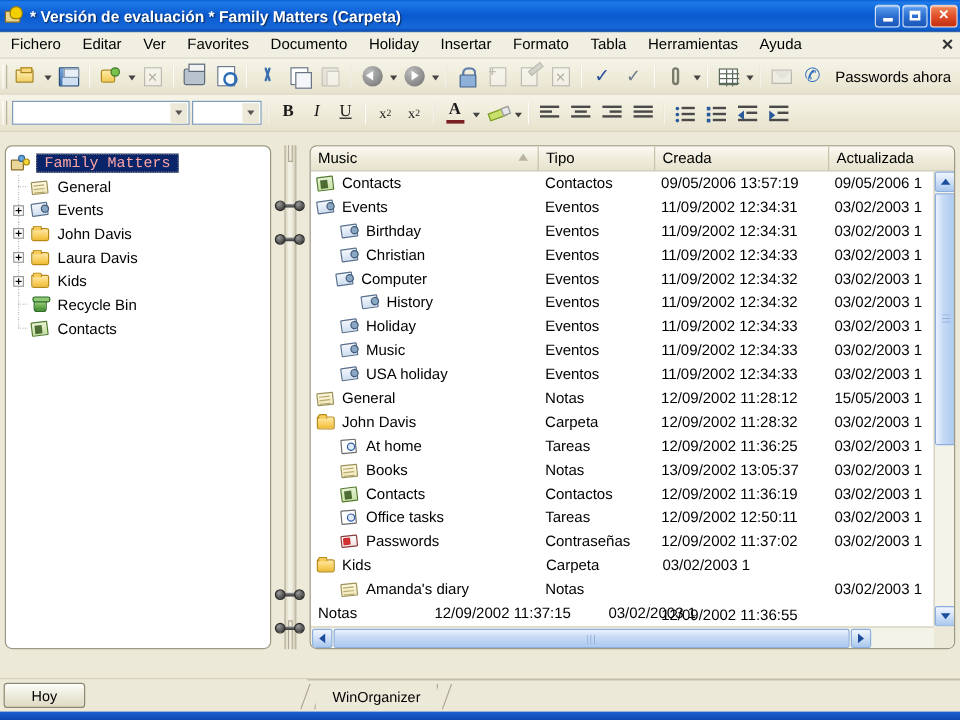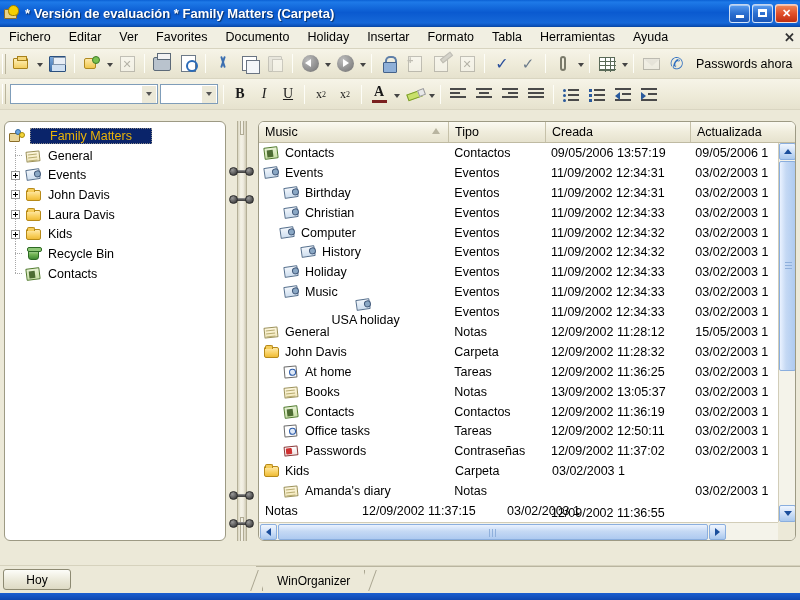--- a/index.html
+++ b/index.html
@@ -145,21 +145,21 @@
   .exp-box::before { content:""; position:absolute; left:1px; top:3px; width:5px; height:1px; background:#000; }
   .exp-box::after  { content:""; position:absolute; left:3px; top:1px; width:1px; height:5px; background:#000; }
   .dotline { position:absolute; left:6px; top:0; width:1px; height:19px;
              background-image: linear-gradient(#a8a8a8 50%, transparent 0); background-size:1px 2px; }
   .dotline.half { height:10px; }
   .dotstub { position:absolute; left:6px; top:9px; width:8px; height:1px;
              background-image: linear-gradient(90deg,#a8a8a8 50%, transparent 0); background-size:2px 1px; }
   .tree-icon { width:18px; height:16px; flex:0 0 auto; position:relative; margin-right:3px; }
   .tree-label { font-size:12.5px; color:#000; padding:0 2px; }
   .tree-row.selected .tree-label {
-    background:#0a246a; color:#eab308; border:1px dotted #888; padding:0 19px;
+    background:#0a246a; color:#fca5a5; border:1px dotted #888; padding:0 6px;font-family:Liberation Mono, monospace;
   }
 
   
   .folder {
     position:absolute; left:1px; top:3px; width:15px; height:11px;
     background: linear-gradient(180deg,#ffe9a8 0%, #f8cf5e 60%, #eebb36 100%);
     border:1px solid #b78a18; border-radius:1px 2px 2px 2px;
   }
   .folder::before {
     content:""; position:absolute; left:0px; top:-3px; width:6px; height:3px;
@@ -943,21 +943,21 @@
                 <span class="events-ic"></span>
               </span>
             <span class="ntxt">Music</span>
           </div>
           <div class="lv-cell" style="width:97px;">Eventos</div>
           <div class="lv-cell" style="width:145px;">11/09/2002 12:34:33</div>
           <div class="lv-cell" style="width:89px;">03/02/2003 1</div>
         </div>
 
         <div class="lv-row">
-          <div class="lv-cell lv-name" style="width:190px;padding-left:24px;flex-direction:column;">
+          <div class="lv-cell lv-name" style="width:190px;padding-left:24px;">
             <span class="nic">
                 <span class="events-ic"></span>
               </span>
             <span class="ntxt">USA holiday</span>
           </div>
           <div class="lv-cell" style="width:97px;">Eventos</div>
           <div class="lv-cell" style="width:145px;">11/09/2002 12:34:33</div>
           <div class="lv-cell" style="width:89px;">03/02/2003 1</div>
         </div>
 

